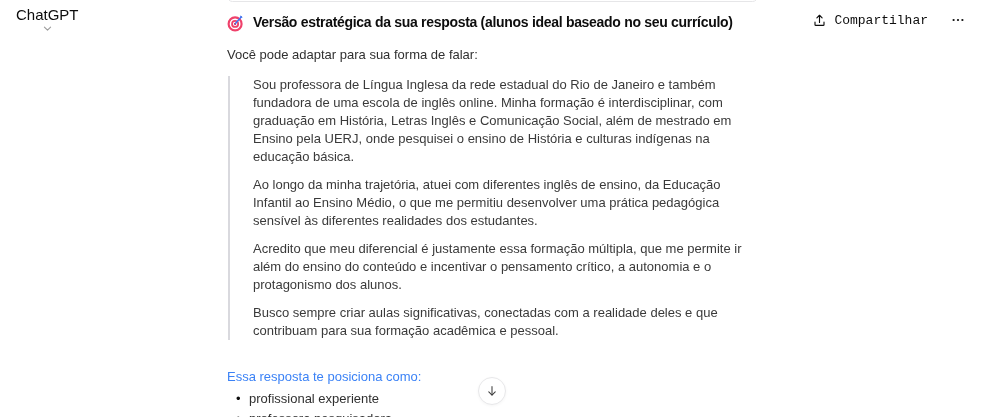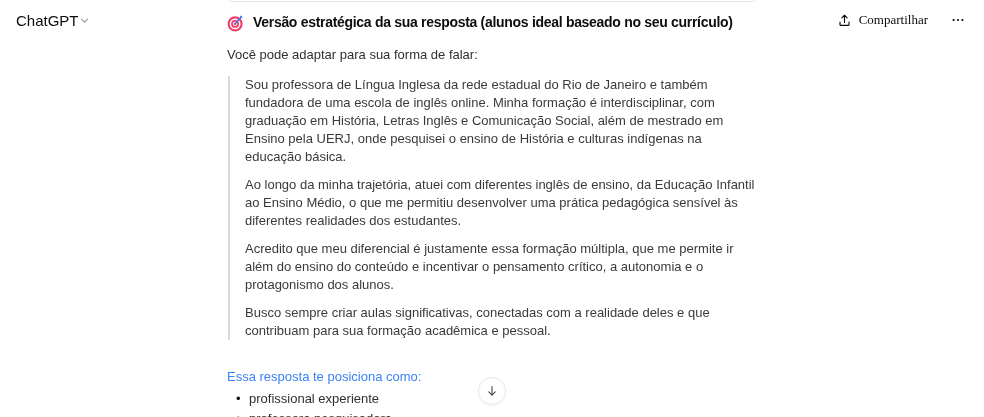--- a/index.html
+++ b/index.html
@@ -16,29 +16,29 @@
   .header {
     position: absolute; top: 0; left: 0; right: 0; height: 40px;
     display: flex; align-items: center; justify-content: space-between;
     padding: 0 14px 0 10px;
     z-index: 5;
   }
   .model-selector {
     display: flex; align-items: center; 
     padding: 4px 6px; border-radius: 8px;
     font-size: 15px; font-weight: 500; color: #0d0d0d;
-    cursor: pointer; background: transparent; border: none;
+    cursor: pointer; background: transparent; border: none; flex-direction: column;
   }
   .model-selector .chev { display: flex; align-items: center; color: #9b9b9b; }
   .header-actions { display: flex; align-items: center; gap: 16px; }
   .share-button {
     display: flex; align-items: center; gap: 7px;
     font-size: 13px; font-weight: 500; color: #0d0d0d;
     background: transparent; border: none; cursor: pointer; padding: 4px 2px;
-    font-family: Liberation Serif, serif;
+    font-family: Liberation Mono, monospace;
   }
   .more-button {
     display: flex; align-items: center; justify-content: center;
     width: 24px; height: 24px; background: transparent; border: none; cursor: pointer;
     color: #0d0d0d;
   }
 
   
   .content {
     position: relative;
@@ -62,21 +62,21 @@
   .intro {
     margin: 14px 0 12px 0;
     font-size: 13px; line-height: 18px; color: #303030;
   }
 
   blockquote.quote {
     margin: 8px 0 0 1px; padding: 0 0 0 15px;
     border-left: 2px solid #d9d9de;
   }
   blockquote.quote p {
-    margin: 0 0 10px 0;
+    margin: 0 0 10px 8px;
     font-size: 13px; line-height: 18px; color: #3a3a3a;
   }
   blockquote.quote p:last-child { margin-bottom: 0; }
 
   .positions-intro {
     margin: 28px 0 0 0;
     font-size: 13px; line-height: 18px; color: #3b82f6;
   }
 
   ul.positions {

